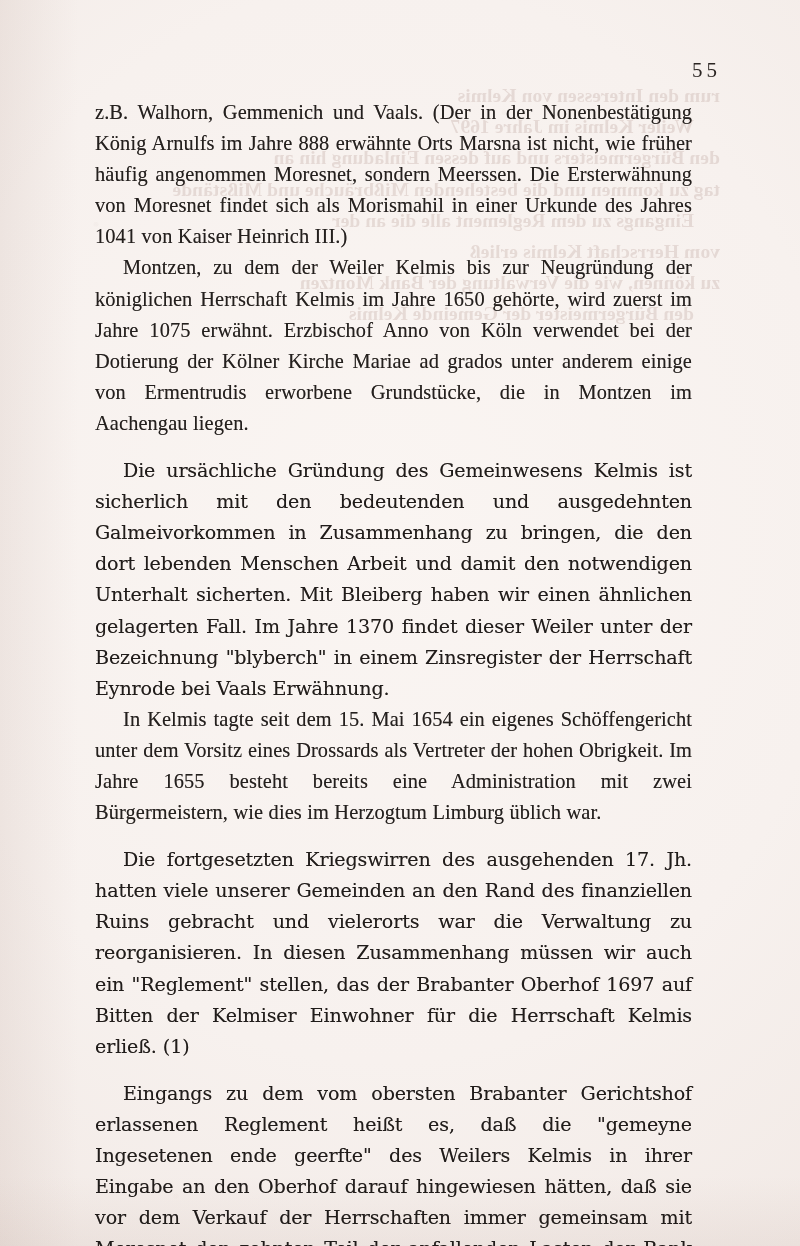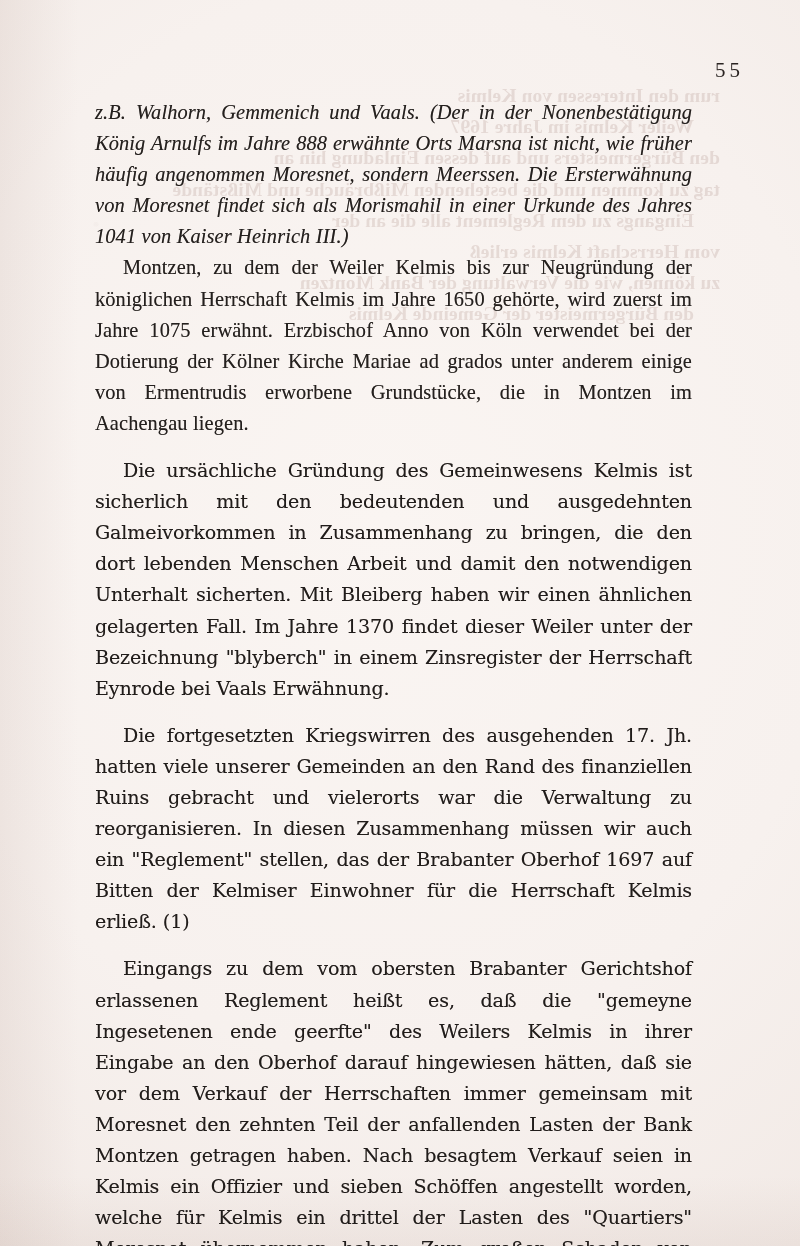--- a/index.html
+++ b/index.html
@@ -73,21 +73,21 @@
     letter-spacing: .1px;
     z-index: 0;
   }
   .bleed-layer p { margin: 0 0 0 0; text-indent: 26px; }
   .bleed-layer .nb { text-indent: 0; }
 
   
   .folio {
     position: absolute;
     top: 58px;
-    right: 56px;
+    right: 79px;
     font-size: 21px;
     letter-spacing: 4px;
     color: #2a2422;
     z-index: 3;
   }
 
   
   .textblock {
     position: absolute;
     left: 95px;
@@ -100,21 +100,21 @@
     text-align: justify;
     text-justify: inter-word;
     color: #24201e;
     font-size: 20.4px;
     line-height: 31.1px;
     text-indent: 28px;
     letter-spacing: 0.1px;
     word-spacing: 0.2px;
     text-shadow: 0 0 0.45px rgba(40,32,28,0.45);
   }
-  .para.first { text-indent: 0; font-style: italic; }
+  .para.first { text-indent: 0; }
   
   .para.cond {
     font-family: "DejaVu Serif", "Liberation Serif", serif;
     font-size: 19.1px;
     letter-spacing: -0.15px;
     color: #201c1a;
     margin-top: 16px;
   }
 </style>
 </head>
@@ -136,17 +136,18 @@
   <div class="paper-grain"></div>
   <div class="gutter-shade"></div>
   <div class="bottom-shade"></div>
 
   <div class="folio">55</div>
 
   <div class="textblock">
     <p class="para first">z.B. Walhorn, Gemmenich und Vaals. (Der in der Nonenbestätigung König Arnulfs im Jahre 888 erwähnte Orts Marsna ist nicht, wie früher häufig angenommen Moresnet, sondern Meerssen. Die Ersterwähnung von Moresnet findet sich als Morismahil in einer Urkunde des Jahres 1041 von Kaiser Heinrich III.)</p>
     <p class="para">Montzen, zu dem der  Weiler Kelmis bis zur Neugründung der königlichen Herrschaft Kelmis im Jahre 1650 gehörte, wird zuerst im Jahre 1075 erwähnt. Erzbischof Anno von Köln verwendet bei der Dotierung der Kölner Kirche Mariae ad grados unter anderem einige von Ermentrudis erworbene Grundstücke, die in Montzen im Aachengau liegen.</p>
     <p class="para cond">Die ursächliche Gründung des Gemeinwesens Kelmis ist sicherlich mit den bedeutenden und ausgedehnten Galmeivorkommen in Zusammenhang zu bringen, die den dort lebenden Menschen Arbeit und damit den notwendigen Unterhalt sicherten. Mit Bleiberg haben wir einen ähnlichen gelagerten Fall. Im Jahre 1370 findet dieser Weiler unter der Bezeichnung "blyberch" in einem Zinsregister der Herrschaft Eynrode bei Vaals Erwähnung.</p>
+    <p class="para">In Kelmis tagte seit dem 15. Mai 1654 ein eigenes Schöffengericht unter dem Vorsitz eines Drossards als Vertreter der hohen Obrigkeit. Im Jahre 1655 besteht bereits eine Administration mit zwei Bürgermeistern, wie dies im Herzogtum Limburg üblich war.</p>
     <p class="para cond">Die fortgesetzten Kriegswirren des ausgehenden 17. Jh. hatten viele unserer Gemeinden an den Rand des finanziellen Ruins gebracht und vielerorts war die Verwaltung zu reorganisieren. In diesen Zusammenhang müssen wir auch ein "Reglement" stellen, das der Brabanter Oberhof 1697 auf Bitten der Kelmiser Einwohner für die Herrschaft Kelmis erließ. (1)</p>
     <p class="para cond">Eingangs zu dem vom obersten Brabanter Gerichtshof erlassenen Reglement heißt es, daß die "gemeyne Ingesetenen ende geerfte" des Weilers Kelmis in ihrer Eingabe an den Oberhof darauf hingewiesen hätten, daß sie vor dem Verkauf der Herrschaften immer gemeinsam mit Moresnet den zehnten Teil der anfallenden Lasten der Bank Montzen getragen haben. Nach besagtem Verkauf seien in Kelmis ein Offizier und sieben Schöffen angestellt worden, welche für Kelmis ein drittel der Lasten des "Quartiers" Moresnet übernommen haben. Zum großen Schaden von Kelmis hätten dieselben einen eigenen Steuereinnehmer angestellt; infolgedessen sei die allgemeine steuerliche Belastung stark angestiegen, vor allem auch, weil die meisten der Schöffen weder in Kelmis wohnten, noch über Besitz dort verfügten und nichts anderes im Sinn hätten, als</p>
   </div>
 
 </div>
 
 </body></html>

